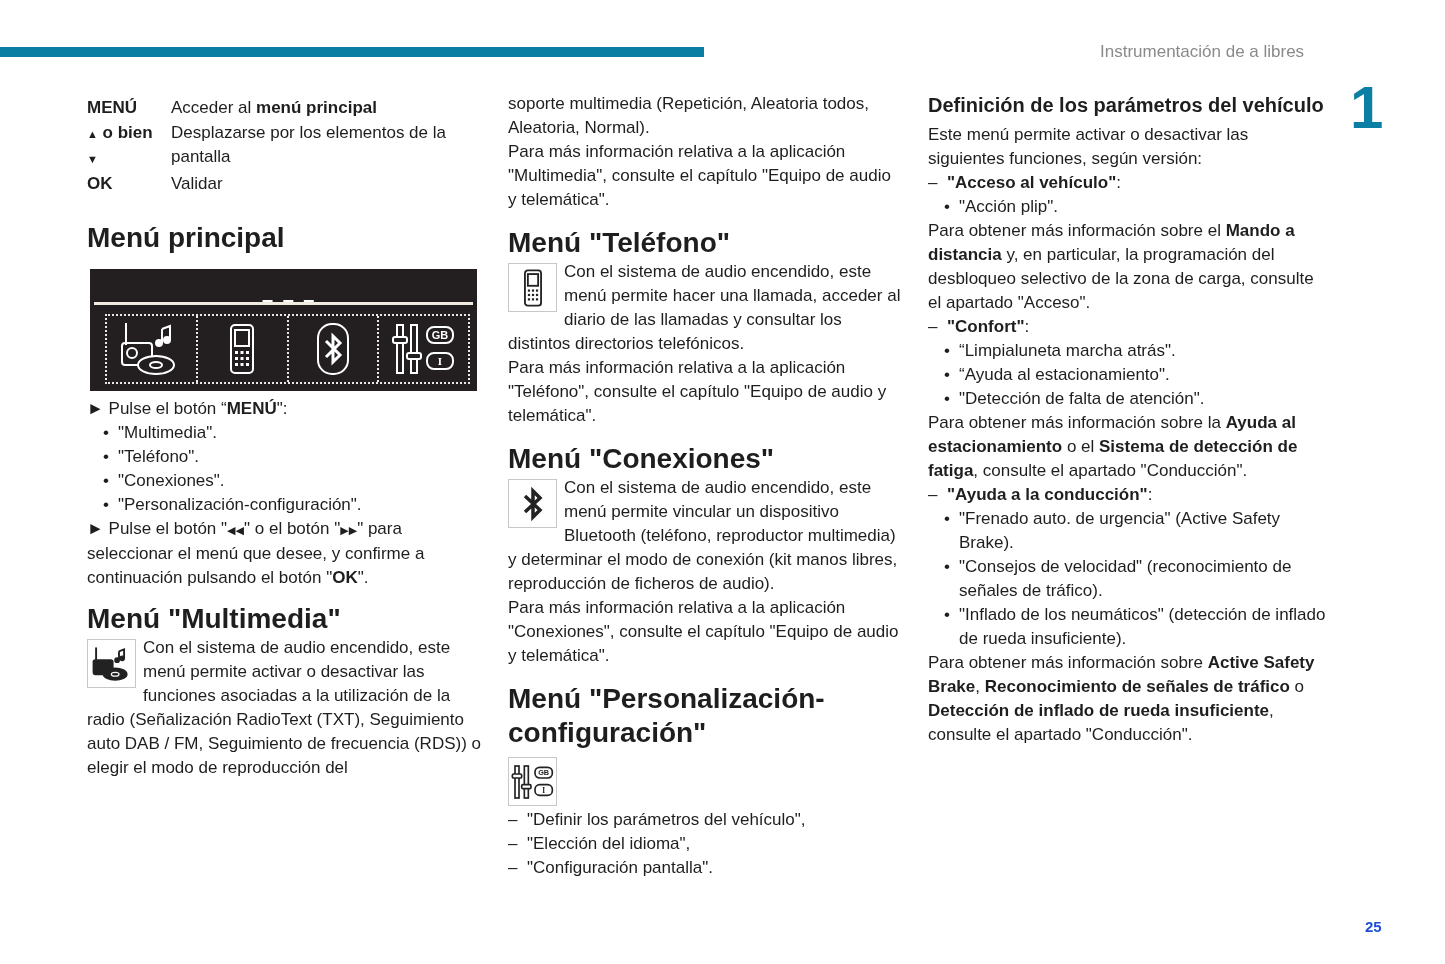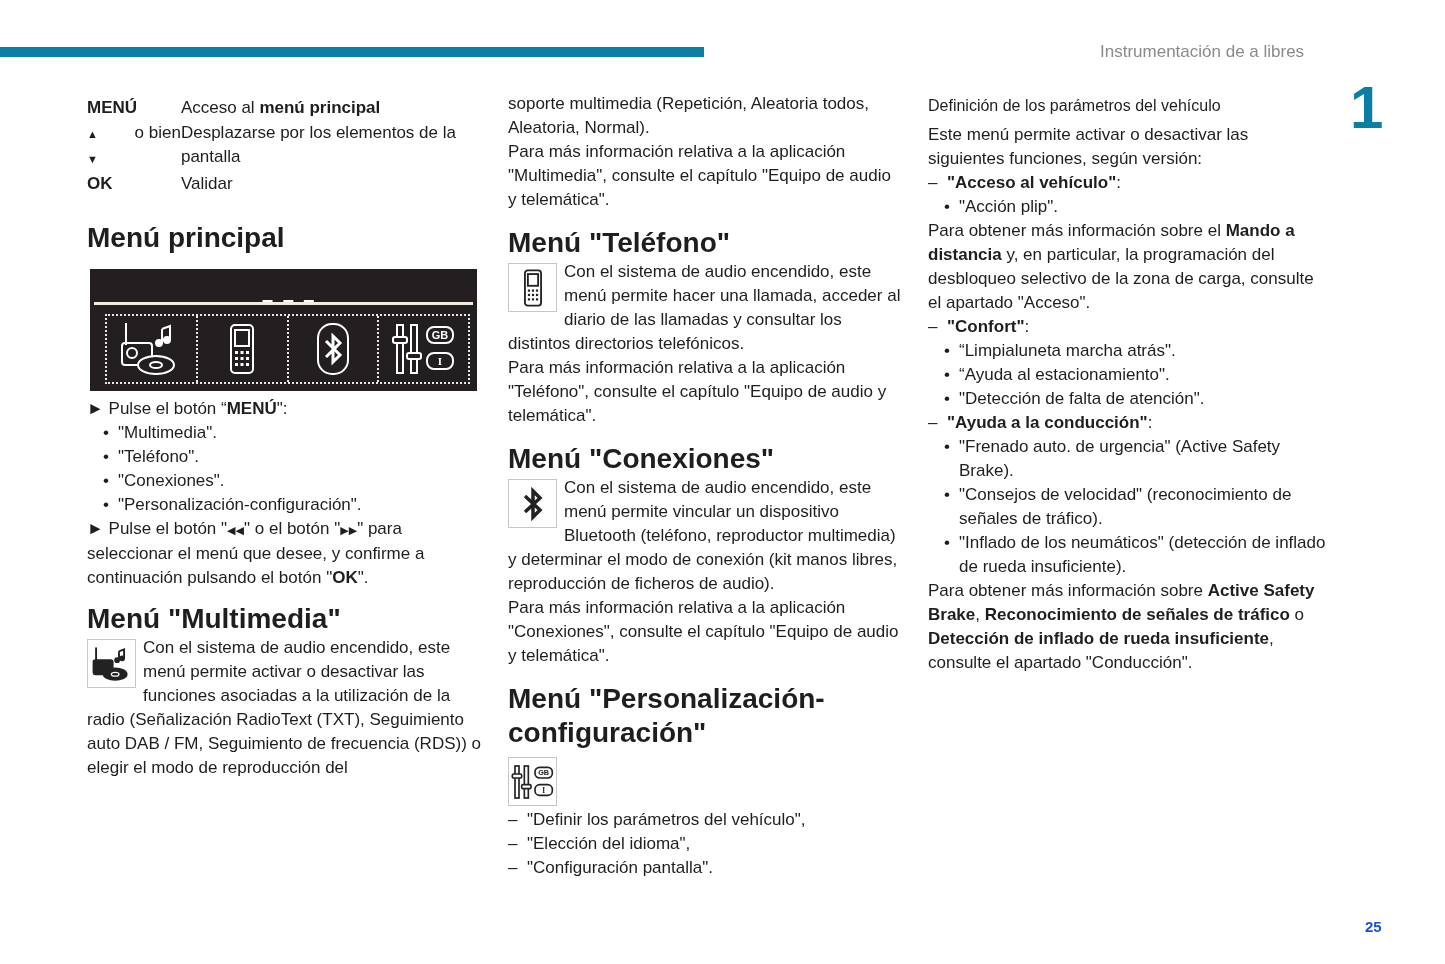--- a/index.html
+++ b/index.html
@@ -12,25 +12,25 @@
   .page-number { position: absolute; left: 1365px; top: 915px; font-size: 15px; font-weight: bold; color: #1d4ed8; }
 
   .col { position: absolute; top: 92px; }
   .col1 { left: 87px; width: 395px; }
   .col2 { left: 508px; width: 395px; }
   .col3 { left: 928px; width: 400px; }
 
   .keys-table { border-collapse: collapse; margin-top: 4px; }
   .keys-table td { vertical-align: top; padding: 0; line-height: 24.5px; }
   .keys-table td.key { width: 84px; font-weight: bold; white-space: nowrap; }
-  .keys-table td.key .light { font-weight: normal; margin-left: 32px; }
+  .keys-table td.key .light { font-weight: bold; }
   .glyph-small { font-size: 11px; }
 
   h2.sec { font-size: 28px; font-weight: bold; line-height: 34px; color: #1e1e1e; }
-  h3.sub { font-size: 16px; font-weight: normal; line-height: 27px; }
+  h3.sub { font-size: 20px; font-weight: bold; line-height: 27px; }
 
   .screen { margin-top: 14px; margin-left: 3px; width: 387px; height: 122px; background: #231f20; position: relative; }
   .screen .dashes { position: absolute; left: 172px; top: 25px; color: #ffffff; font-size: 20px; letter-spacing: 2px; font-weight: bold; line-height: 10px; }
   .screen .line { position: absolute; left: 4px; right: 4px; top: 33px; height: 3px; background: #f2ece0; }
   .screen .tiles { position: absolute; left: 15px; top: 45px; width: 365px; height: 70px; border: 2px dotted #e8e8e8; display: flex; }
   .screen .tile { flex: 1; border-right: 2px dotted #e8e8e8; display: flex; align-items: center; justify-content: center; }
   .screen .tile:last-child { border-right: none; }
 
   .arrow-line { margin-top: 6px; }
   .bullet-list { list-style: none; padding-left: 16px; }
@@ -48,21 +48,21 @@
 
 <div class="top-bar"></div>
 <div class="running-header">Instrumentación de a libres</div>
 <div class="chapter-number">1</div>
 
 <div class="col col1">
   <table class="keys-table">
     <tbody>
         <tr>
       <td class="key">MENÚ</td>
-      <td><span>Acceso al </span><b>menú principal</b></td>
+      <td><span>Acceder al </span><b>menú principal</b></td>
     </tr>
     <tr>
       <td class="key"><span class="glyph-small">▲</span><span class="light"> o bien</span><br><span class="glyph-small">▼</span></td>
       <td>Desplazarse por los elementos de la pantalla</td>
     </tr>
     <tr>
       <td class="key">OK</td>
       <td>Validar</td>
     </tr>
   </tbody>
@@ -230,20 +230,21 @@
   <p><span>Para obtener más información sobre el </span><b>Mando a distancia</b><span> y, en particular, la programación del desbloqueo selectivo de la zona de carga, consulte el apartado "Acceso".</span></p>
 
   <ul class="dash-list">
     <li><b>"Confort"</b><span>:</span></li>
   </ul>
   <ul class="bullet-list">
     <li>“Limpialuneta marcha atrás".</li>
     <li>“Ayuda al estacionamiento".</li>
     <li>"Detección de falta de atención".</li>
   </ul>
+  <p><span>Para obtener más información sobre la </span><b>Ayuda al estacionamiento</b><span> o el </span><b>Sistema de detección de fatiga</b><span>, consulte el apartado "Conducción".</span></p>
 
   <ul class="dash-list">
     <li><b>"Ayuda a la conducción"</b><span>:</span></li>
   </ul>
   <ul class="bullet-list">
     <li>"Frenado auto. de urgencia" (Active Safety Brake).</li>
     <li>"Consejos de velocidad" (reconocimiento de señales de tráfico).</li>
     <li>"Inflado de los neumáticos" (detección de inflado de rueda insuficiente).</li>
   </ul>
   <p><span>Para obtener más información sobre </span><b>Active Safety Brake</b><span>, </span><b>Reconocimiento de señales de tráfico</b><span> o </span><b>Detección de inflado de rueda insuficiente</b><span>, consulte el apartado "Conducción".</span></p>

